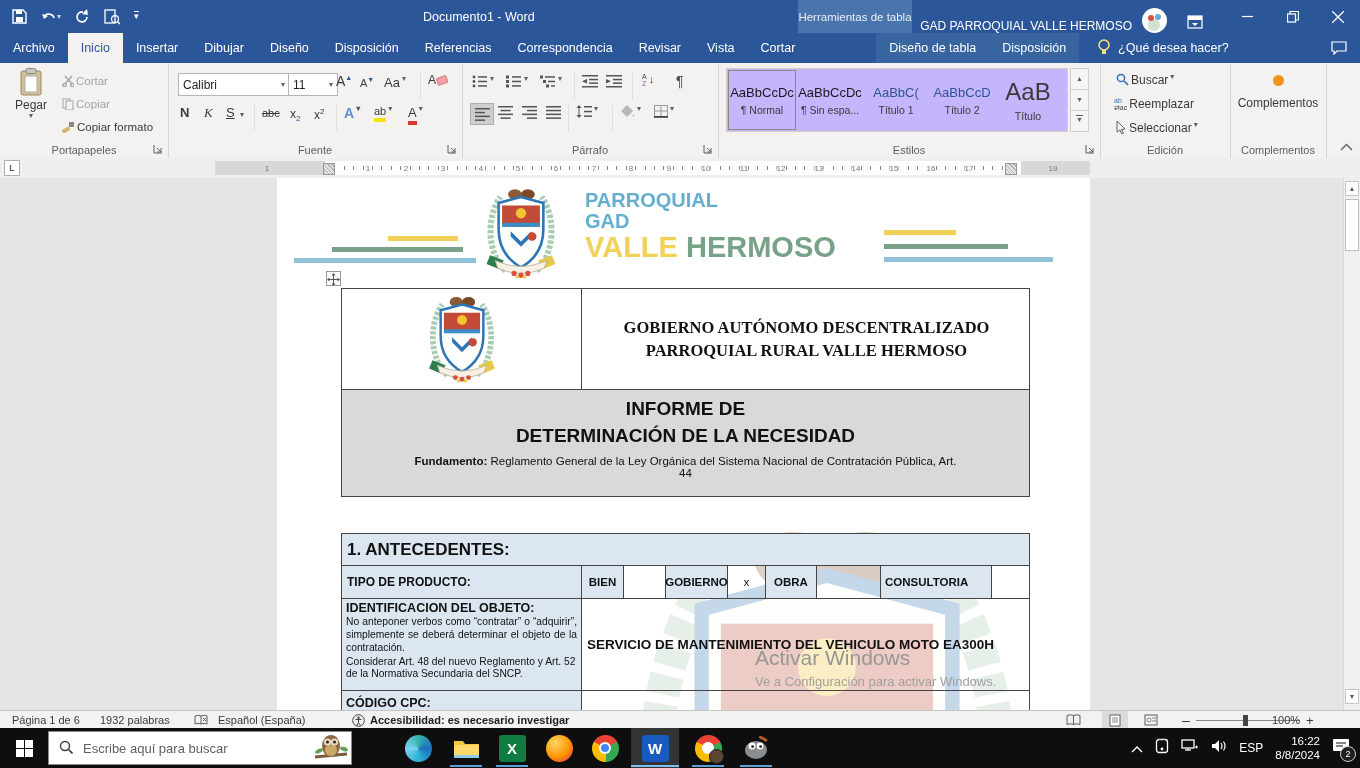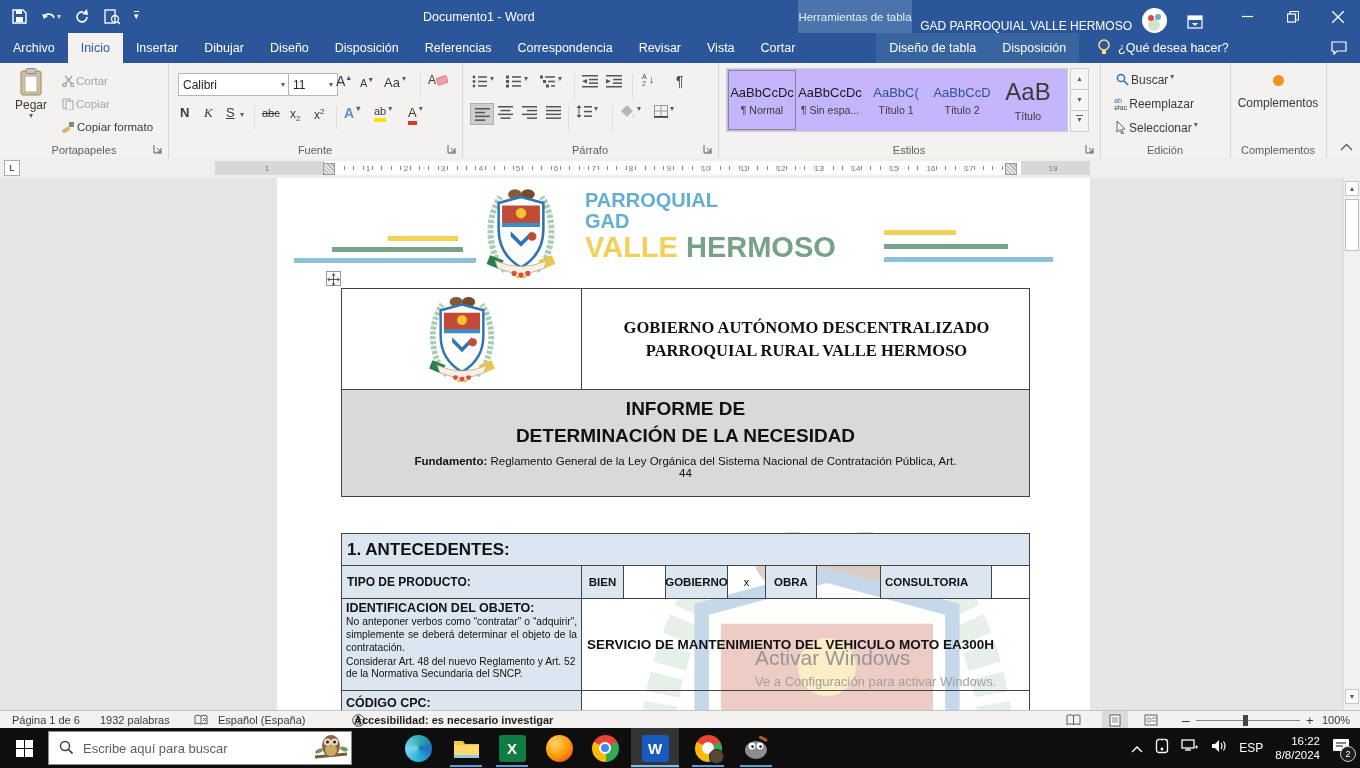--- a/index.html
+++ b/index.html
@@ -664,21 +664,21 @@
         </svg>
       </div>
     <div class="it" style="left:218px;">Español (España)</div>
     <div class="it" style="left:352px;">
         <svg width="13" height="13">
           <circle cx="6.5" cy="6.5" r="5.8" fill="none" stroke="#444"></circle>
           <circle cx="6.5" cy="3.8" r="1.2" fill="#444"></circle>
           <path d="M3.5,5.5 h6 M6.5,5.5 v3 M6.5,8.5 l-2,3 M6.5,8.5 l2,3" stroke="#444" fill="none"></path>
         </svg>
       </div>
-    <div class="it" style="left:354px;font-weight:bold;color:#1f1e1d;">Accesibilidad: es necesario investigar</div>
+    <div class="it" style="left:370px;font-weight:bold;color:#1f1e1d;">Accesibilidad: es necesario investigar</div>
     <div class="it" style="left:1066px;">
         <svg width="15" height="12">
           <path d="M1,1.5 Q4,0 7.5,1.5 Q11,0 14,1.5 V10.5 Q11,9 7.5,10.5 Q4,9 1,10.5 Z" fill="none" stroke="#605e5c"></path>
           <line x1="7.5" y1="1.5" x2="7.5" y2="10.5" stroke="#605e5c"></line>
         </svg>
       </div>
     <div class="it" style="left:1102px;width:26px;height:18px;background:#dcdbda;justify-content:center;">
         <svg width="12" height="13">
           <rect x="1" y="1" width="10" height="11" fill="#fff" stroke="#605e5c"></rect>
           <g stroke="#8a8886">
@@ -696,21 +696,21 @@
           <line x1="8" y1="7" x2="12" y2="7" stroke="#8a8886"></line>
         </svg>
       </div>
     <div class="it" style="left:1182px;font-size:14px;">–</div>
     <div class="it" style="left:1196px;width:104px;">
       <div style="width:104px;height:1px;background:#8a8886;position:relative;">
         <div style="position:absolute;left:47px;top:-5px;width:5px;height:11px;background:#444;"></div>
       </div>
     </div>
     <div class="it" style="left:1306px;font-size:13px;">+</div>
-    <div class="it" style="left:1322px;">100%</div>
+    <div class="it" style="left:1272px;">100%</div>
   </div>
 
   <div id="taskbar">
     <div class="tbslot" style="left:0;">
         <svg width="17" height="17">
           <g fill="#fff">
             <rect x="0" y="0" width="8" height="8"></rect>
             <rect x="9" y="0" width="8" height="8"></rect>
             <rect x="0" y="9" width="8" height="8"></rect>
             <rect x="9" y="9" width="8" height="8"></rect>

